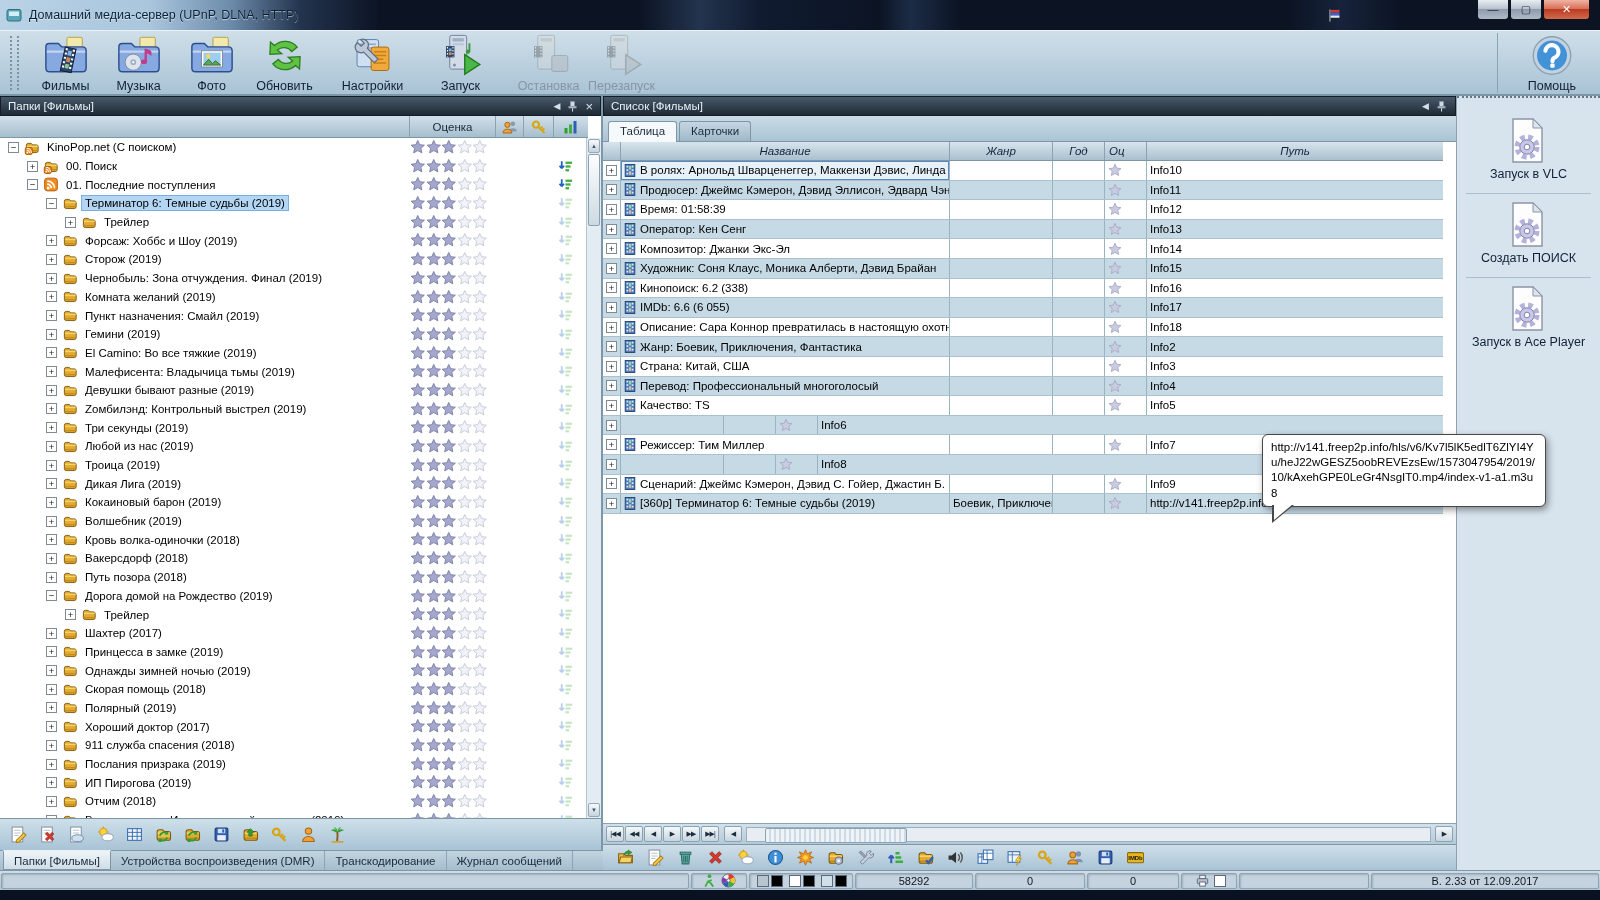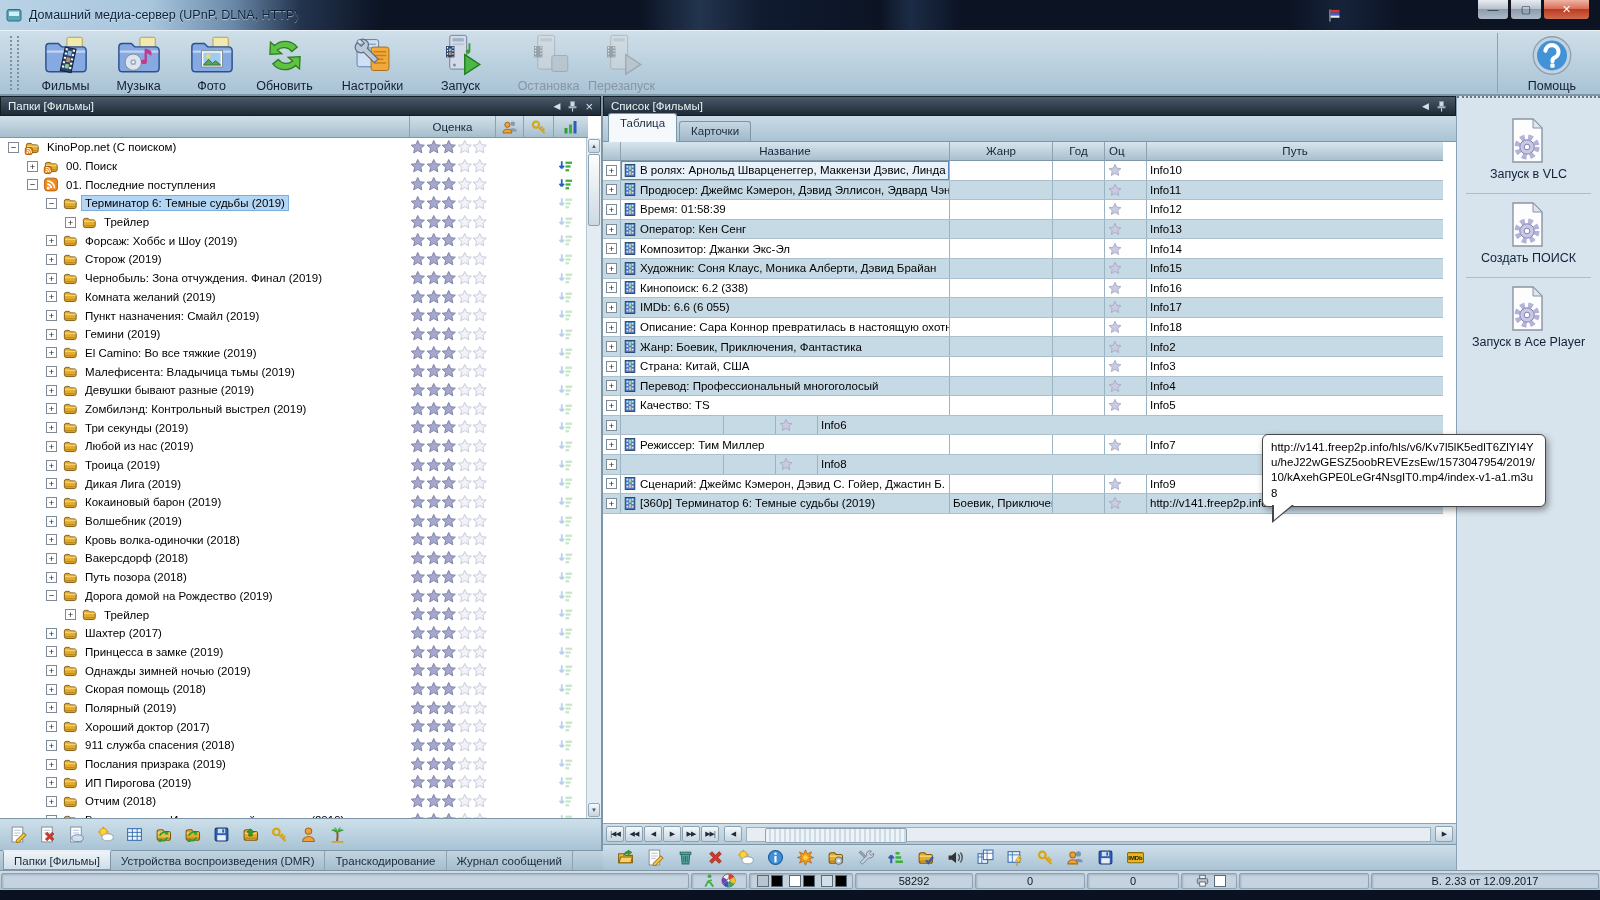--- a/index.html
+++ b/index.html
@@ -72,24 +72,24 @@
     display:flex;align-items:center;gap:12px;padding:0 10px;}
   .lfoot .ico{width:17px;height:17px;cursor:pointer;}
 
   
   .rpanel{position:absolute;left:603px;top:96px;width:854px;height:774px;display:flex;flex-direction:column;
     background:#fff;box-sizing:border-box;border-right:1px solid #8aa2b2;}
   .vtabs{height:25px;background:linear-gradient(#cadbe6,#aac4d4);border-bottom:1px solid #7e97a8;
     display:flex;align-items:flex-end;padding-left:5px;gap:2px;flex:none;}
   .vtab{font-size:11.5px;padding:3px 11px 4px;border:1px solid #7e97a8;border-bottom:none;border-radius:3px 3px 0 0;
     background:linear-gradient(#c6d6e2,#9fb8c8);color:#1d2d3d;cursor:pointer;}
-  .vtab.active{background:#f5f9fc;position:relative;top:1px;padding-bottom:13px;text-align:center;}
+  .vtab.active{background:#f5f9fc;position:relative;top:1px;padding-bottom:5px;text-align:center;}
   .thead{height:19px;width:840px;display:flex;flex:none;font-size:11.5px;color:#14243a;
     background:linear-gradient(#d8e4ed,#a9c0ce);border-bottom:1px solid #7e97a8;box-sizing:border-box;}
-  .th{border-right:1px solid #8aa2b2;display:flex;align-items:center;justify-content:center;box-sizing:border-box;}
+  .th{border-right:1px solid #8aa2b2;display:flex;align-items:center;justify-content:center;box-sizing:border-box;font-style:italic;}
   .th.l{justify-content:flex-start;padding-left:4px;}
   .tbody{flex:1;overflow:hidden;background:#fff;}
   .rrow{height:19.6px;width:840px;display:flex;border-bottom:1px solid #abc0cc;background:#fff;
     font-size:11.5px;align-items:stretch;box-sizing:border-box;}
   .rrow.alt{background:#c6dae6;}
   .cell{border-right:1px solid #9bb2c0;display:flex;align-items:center;overflow:hidden;white-space:nowrap;box-sizing:border-box;}
   .cexp{width:18px;justify-content:center;}
   .pbox{width:11px;height:11px;border:1px solid #7e8a96;background:#fff;font-size:9.5px;line-height:10px;text-align:center;color:#222;box-sizing:border-box;}
   .cname{width:329px;gap:3px;padding-left:2px;}
   .cname.fcell{box-shadow:inset 0 0 0 1px #5a8ac0;background:#e6f1fa;}

